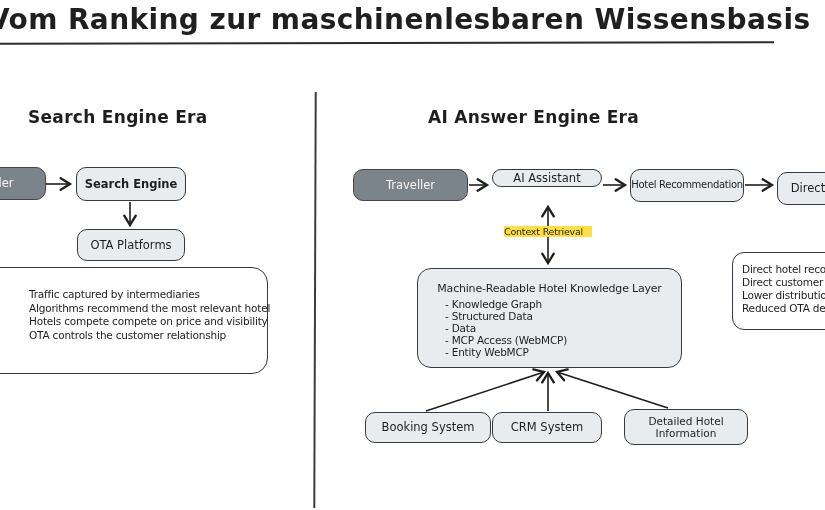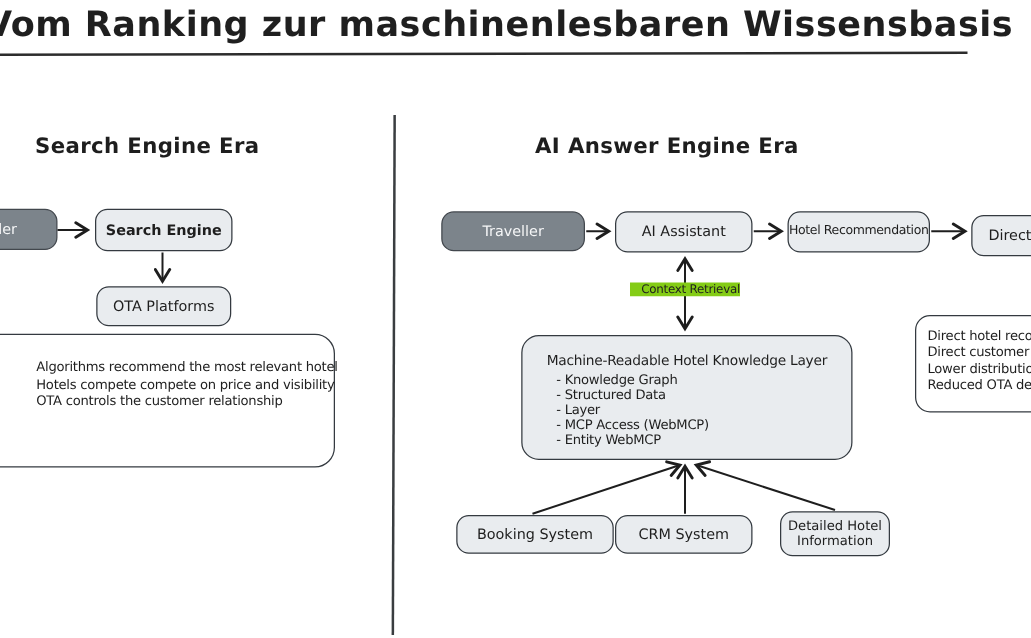--- a/index.html
+++ b/index.html
@@ -70,27 +70,27 @@
     color: #f5f6f7;
   }
   .node.small-text { font-size: 10px; letter-spacing: -0.3px; }
   .node.two-line { white-space: normal; font-size: 10.5px; }
 
   .l-traveller { left: -68px; top: 167px; width: 114px; height: 33px; }
   .l-search    { left: 76px;  top: 167px; width: 110px; height: 34px; font-weight: bold; }
   .l-ota       { left: 77px;  top: 229px; width: 108px; height: 32px; }
 
   .r-traveller { left: 353px; top: 169px; width: 115px; height: 32px; }
-  .r-ai        { left: 492px; top: 169px; width: 110px; height: 33px; }
+  .r-ai        { left: 492px; top: 169px; width: 110px; height: 18px; }
   .r-hotelrec  { left: 630px; top: 169px; width: 114px; height: 33px; }
   .r-direct    { left: 777px; top: 172px; width: 112px; height: 33px; }
 
   .src-booking  { left: 365px; top: 412px; width: 126px; height: 31px; }
   .src-crm      { left: 492px; top: 412px; width: 110px; height: 31px; }
-  .src-detail   { left: 624px; top: 409px; width: 88px; height: 36px; }
+  .src-detail   { left: 624px; top: 409px; width: 124px; height: 36px; }
 
   
   .note-box {
     position: absolute;
     box-sizing: border-box;
     border: 1.6px solid #343a40;
     background: #ffffff;
     color: #1e1e1e;
   }
   .left-notes {
@@ -133,22 +133,22 @@
     margin-left: 27px;
     font-size: 10.5px;
     line-height: 12px;
     letter-spacing: -0.2px;
     white-space: nowrap;
   }
 
   .arrow-label {
     left: 504px; top: 226px;
     width: 88px;
-    background: #84cc16;
-    text-align: right;
+    background: #fde047;
+    text-align: left;
     font-size: 9.5px;
     letter-spacing: -0.2px;
     white-space: nowrap;
     z-index: 4;
   }
 
   svg.connectors {
     position: absolute;
     left: 0; top: 0;
     z-index: 3;
@@ -172,20 +172,21 @@
     <span>Traveller</span>
   </div>
   <div class="node l-search">
     <span>Search Engine</span>
   </div>
   <div class="node l-ota">
     <span>OTA Platforms</span>
   </div>
 
   <div class="note-box left-notes">
+    <div>Traffic captured by intermediaries</div>
     <div>Algorithms recommend the most relevant hotel</div>
     <div>Hotels compete compete on price and visibility</div>
     <div>OTA controls the customer relationship</div>
   </div>
 
   <div class="node dark r-traveller">
     <span>Traveller</span>
   </div>
   <div class="node r-ai">
     <span>AI Assistant</span>
@@ -195,21 +196,21 @@
   </div>
   <div class="node r-direct">
     <span>Direct Booking</span>
   </div>
 
   <div class="note-box knowledge">
     <div class="knowledge-title">Machine-Readable Hotel Knowledge Layer</div>
     <div class="knowledge-items">
       <div>- Knowledge Graph</div>
       <div>- Structured Data</div>
-      <div>- Layer</div>
+      <div>- Data</div>
       <div>- MCP Access (WebMCP)</div>
       <div>- Entity WebMCP</div>
     </div>
   </div>
 
   <div class="note-box benefits">
     <div>Direct hotel recommendation</div>
     <div>Direct customer relationship</div>
     <div>Lower distribution costs</div>
     <div>Reduced OTA dependency</div>

